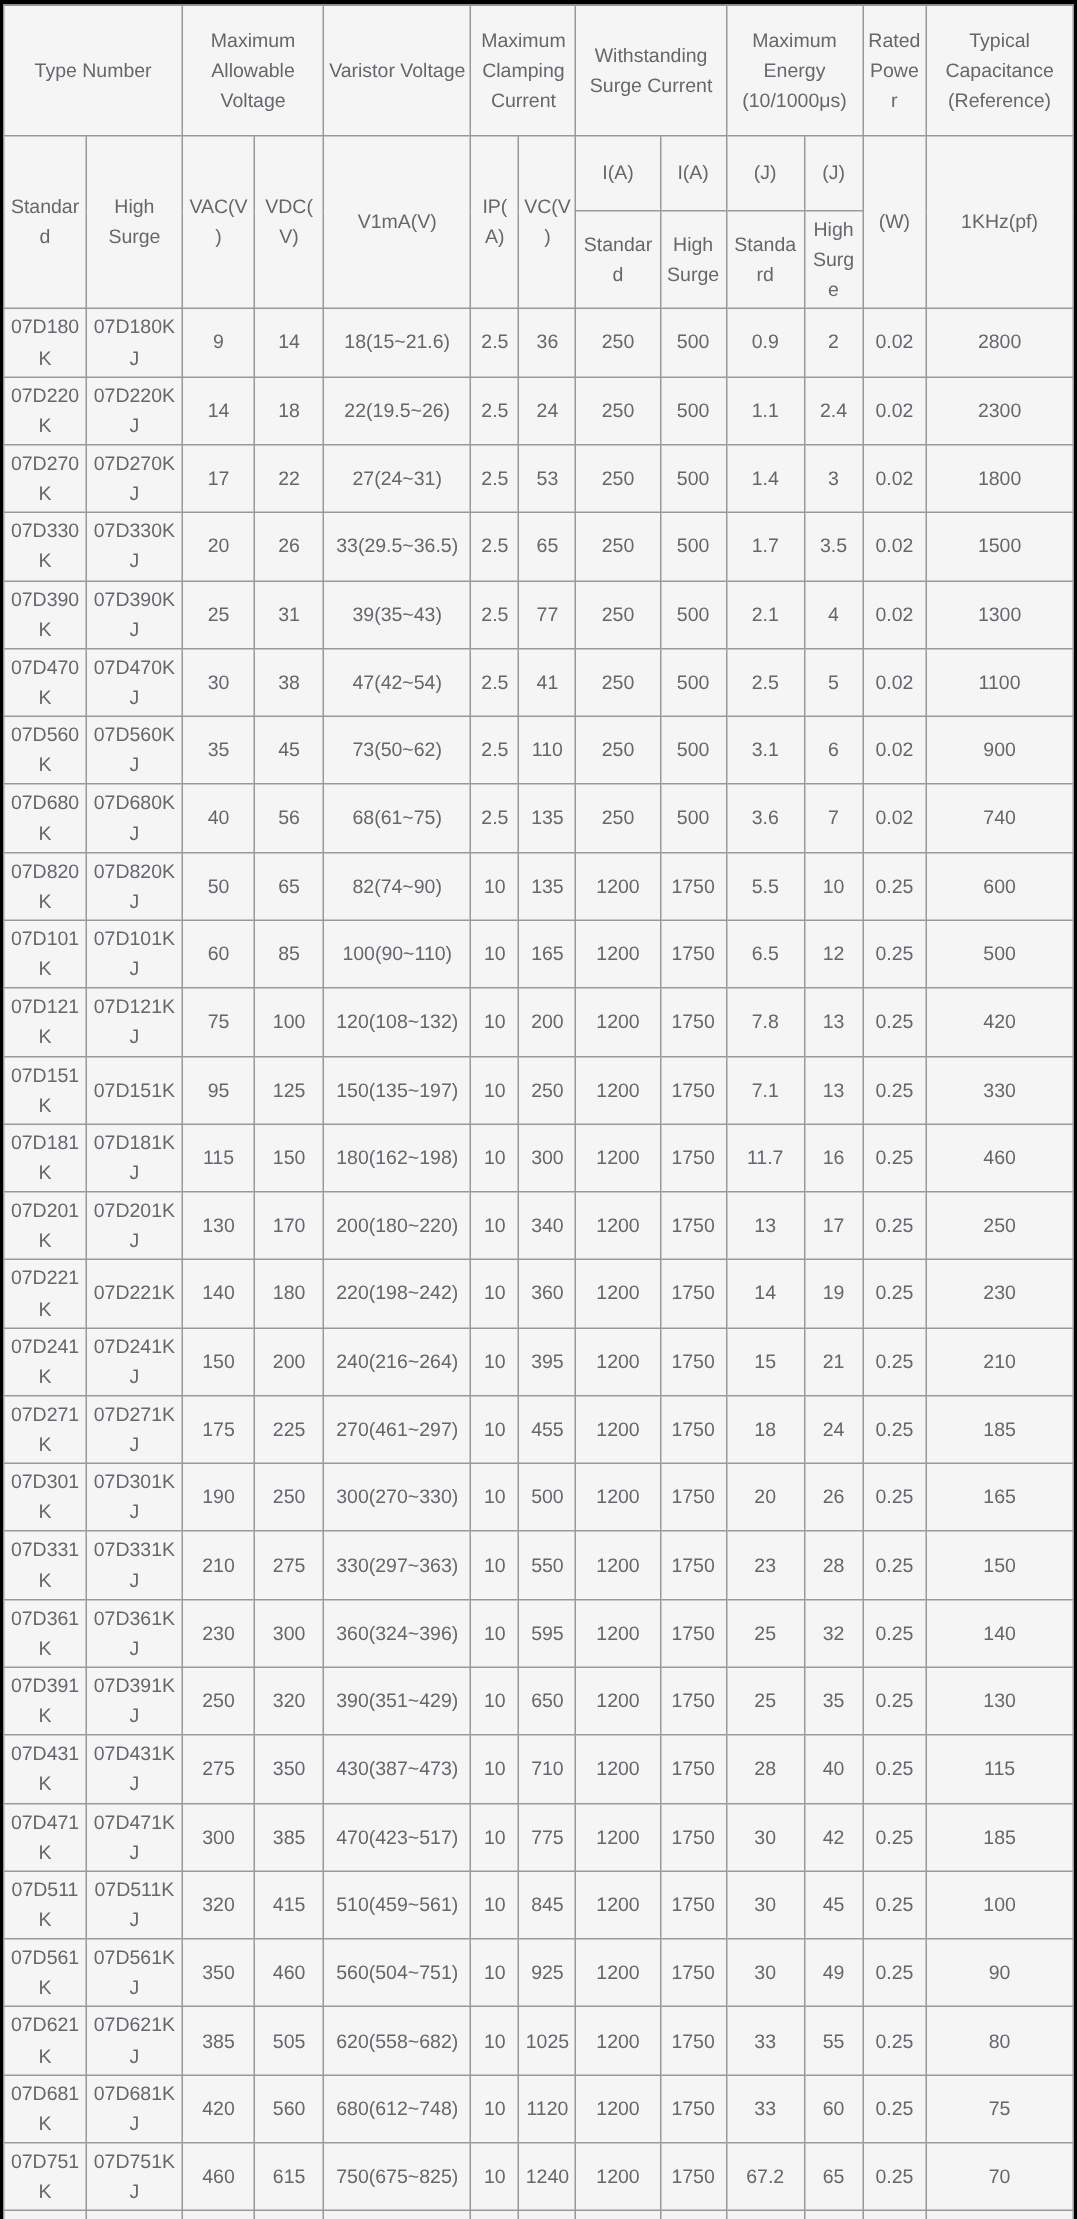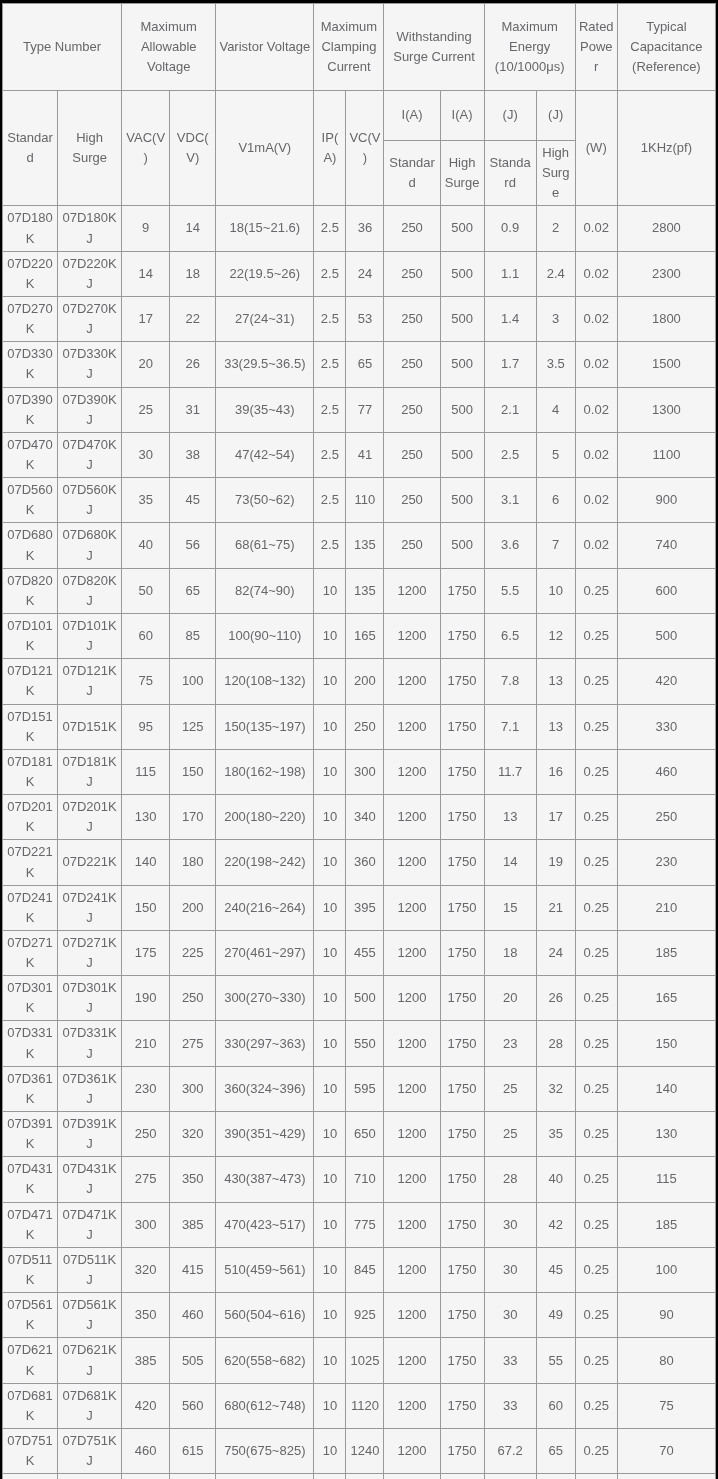--- a/index.html
+++ b/index.html
@@ -446,21 +446,21 @@
         <td data-name="cell">30</td>
         <td data-name="cell">45</td>
         <td data-name="cell">0.25</td>
         <td data-name="cell">100</td>
       </tr>
       <tr data-name="table-row">
         <td data-name="cell">07D561K</td>
         <td data-name="cell">07D561KJ</td>
         <td data-name="cell">350</td>
         <td data-name="cell">460</td>
-        <td data-name="cell">560(504~616)</td>
+        <td data-name="cell">560(504~751)</td>
         <td data-name="cell">10</td>
         <td data-name="cell">925</td>
         <td data-name="cell">1200</td>
         <td data-name="cell">1750</td>
         <td data-name="cell">30</td>
         <td data-name="cell">49</td>
         <td data-name="cell">0.25</td>
         <td data-name="cell">90</td>
       </tr>
       <tr data-name="table-row">

